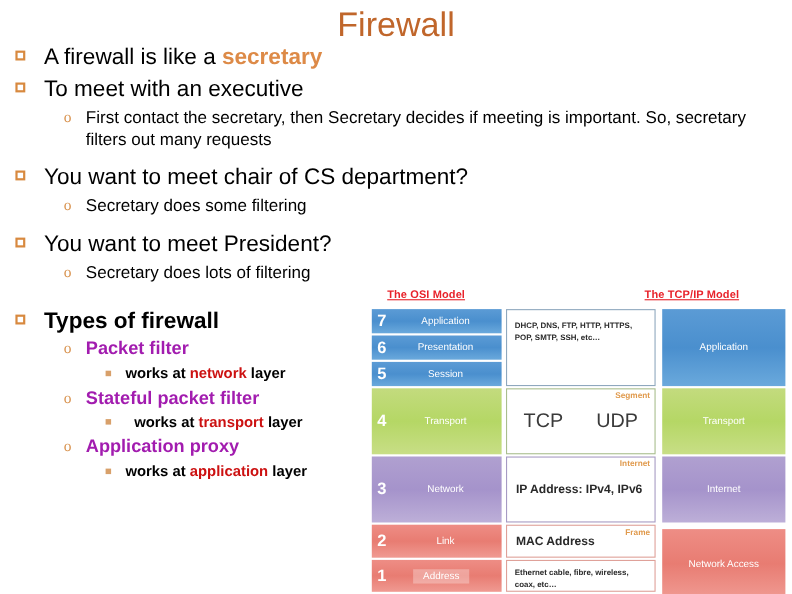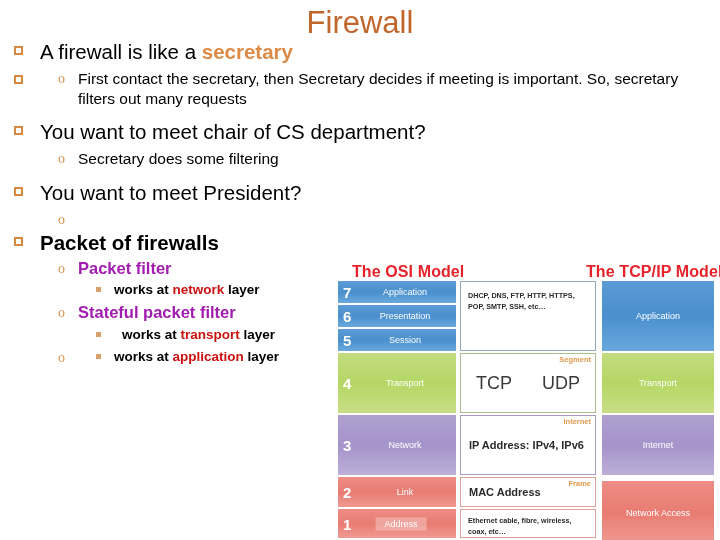--- a/index.html
+++ b/index.html
@@ -108,25 +108,26 @@
   #osi-diagram {
     position: absolute;
     left: 336px;
     top: 260px;
     width: 384px;
     height: 280px;
   }
 
   .col-head {
     position: absolute;
-    font-size: 16px;
+    font-size: 10px;
     font-weight: bold;
     color: #E8222A;
     letter-spacing: 0.1px;
     white-space: nowrap;
+    text-decoration: underline;
   }
   #osi-head { left: 16px; top: 3px; }
   #tcpip-head { left: 250px; top: 3px; }
 
   
   #osi-stack {
     position: absolute;
     left: 2px;
     top: 21px;
     width: 118px;
@@ -267,20 +268,21 @@
 
 <div id="body-col">
 
   <div class="l1">
     <span class="bullet-sq"></span>
     <span class="l1-text"><span>A firewall is like a </span><span style="color:#DD8A47;font-weight:bold;margin-top:19px;">secretary</span></span>
   </div>
 
   <div class="l1">
     <span class="bullet-sq"></span>
+    <span class="l1-text">To meet with an executive</span>
   </div>
 
   <div class="l2" style="margin-top:4px;">
     <span class="bullet-o">o</span>
     <span class="l2-text">First contact the secretary, then Secretary decides if meeting is important. So, secretary filters out many requests</span>
   </div>
 
   <div class="gap-sm"></div>
 
   <div class="l1">
@@ -295,27 +297,28 @@
 
   <div class="gap-sm"></div>
 
   <div class="l1">
     <span class="bullet-sq"></span>
     <span class="l1-text">You want to meet President?</span>
   </div>
 
   <div class="l2" style="margin-top:4px;">
     <span class="bullet-o">o</span>
+    <span class="l2-text">Secretary does lots of filtering</span>
   </div>
 
   <div class="gap-md"></div>
 
   <div class="l1 bold">
     <span class="bullet-sq"></span>
-    <span class="l1-text">Packet of firewalls</span>
+    <span class="l1-text">Types of firewall</span>
   </div>
 
   <div class="l2 accent" style="margin-top:3px;">
     <span class="bullet-o">o</span>
     <span class="l2-text">Packet filter</span>
   </div>
 
   <div class="l3" style="margin-top:3px;">
     <span class="bullet-dot"></span>
     <span>works at </span><span class="hl">network</span><span> layer</span>
@@ -326,20 +329,21 @@
     <span class="l2-text">Stateful packet filter</span>
   </div>
 
   <div class="l3" style="margin-top:3px;padding-left:112px;">
     <span class="bullet-dot"></span>
     <span>works at </span><span class="hl">transport</span><span> layer</span>
   </div>
 
   <div class="l2 accent" style="margin-top:4px;">
     <span class="bullet-o">o</span>
+    <span class="l2-text">Application proxy</span>
   </div>
 
   <div class="l3" style="margin-top:3px;">
     <span class="bullet-dot"></span>
     <span>works at </span><span class="hl">application</span><span> layer</span>
   </div>
 
 </div>
 
 <div id="osi-diagram">

